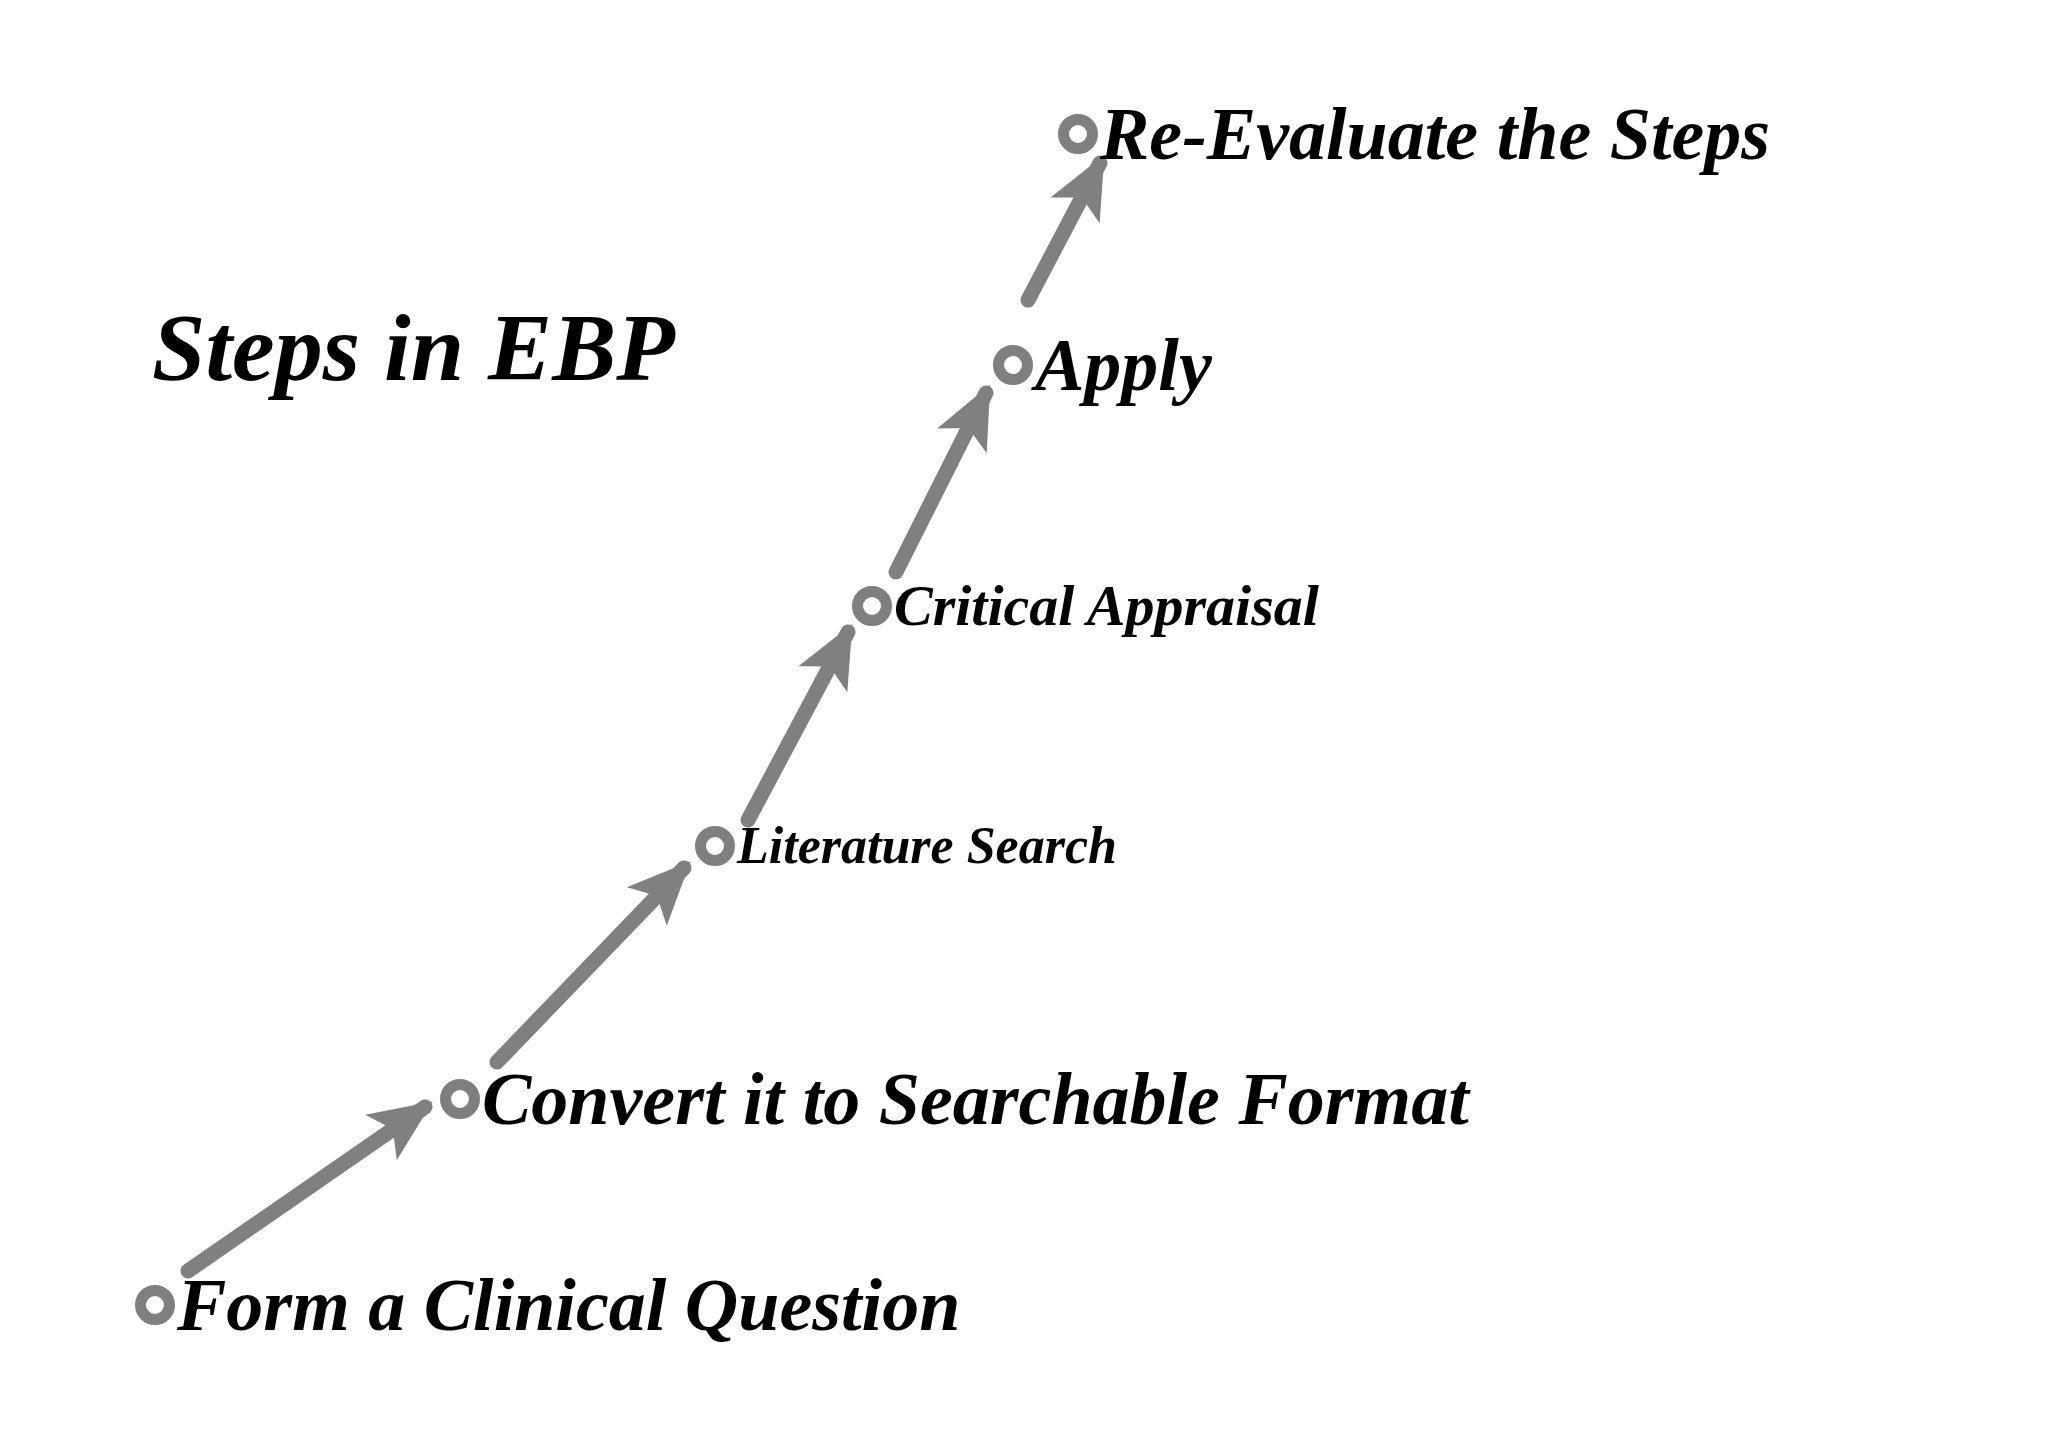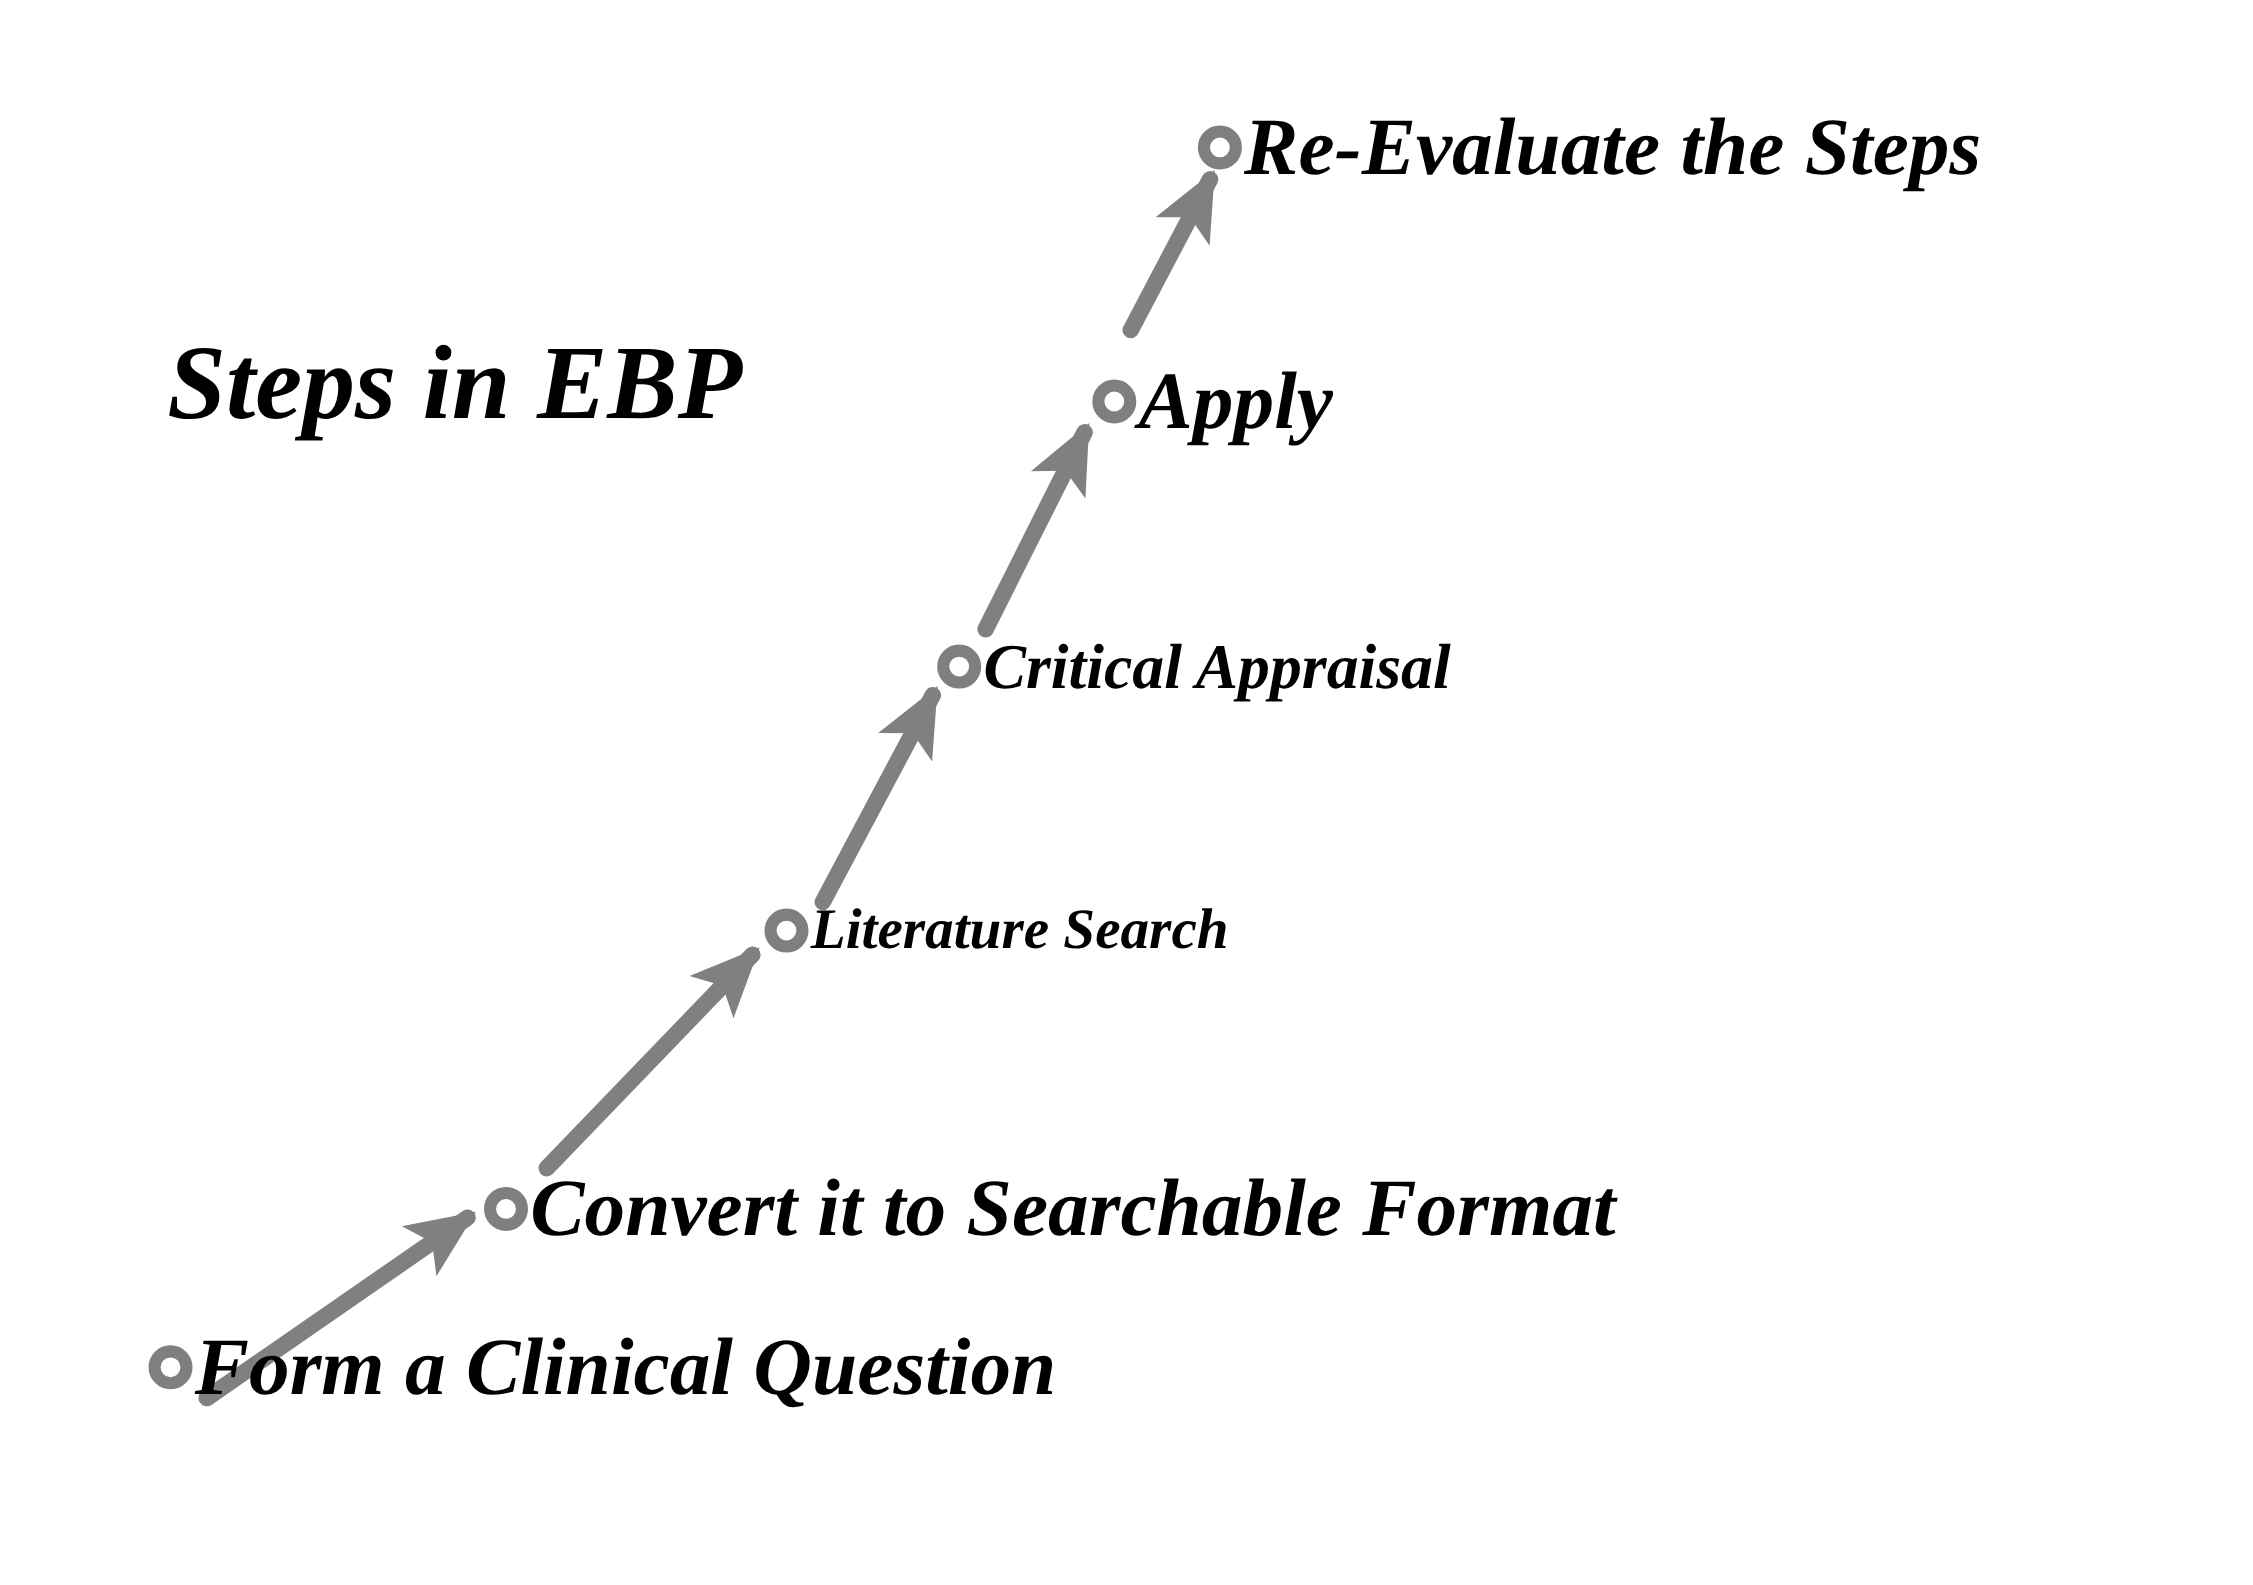--- a/index.html
+++ b/index.html
@@ -76,21 +76,21 @@
 
     <line x1="748" y1="820" x2="848" y2="632" stroke="#808080" stroke-width="15" stroke-linecap="round" marker-end="url(#tri-head)"></line>
 
     <line x1="896" y1="572" x2="986" y2="393" stroke="#808080" stroke-width="15" stroke-linecap="round" marker-end="url(#tri-head)"></line>
 
     <line x1="1028" y1="300" x2="1100" y2="163" stroke="#808080" stroke-width="15" stroke-linecap="round" marker-end="url(#tri-head)"></line>
   </svg>
 
   <div class="diagram-title" style="left:152px; top:300px; font-size:96px;">Steps in EBP</div>
 
-  <div class="node" style="left:1089px; top:97px;">
+  <div class="node" style="left:1058px; top:97px;">
     <span class="node-marker"></span>
     <span class="node-label" style="font-size:74px;">Re-Evaluate the Steps</span>
   </div>
 
   <div class="node" style="left:993px; top:328px;justify-content:flex-end;">
     <span class="node-marker"></span>
     <span class="node-label" style="font-size:74px;">Apply</span>
   </div>
 
   <div class="node" style="left:852px; top:577px;">
@@ -101,18 +101,18 @@
   <div class="node" style="left:695px; top:820px;">
     <span class="node-marker"></span>
     <span class="node-label" style="font-size:52px;">Literature Search</span>
   </div>
 
   <div class="node" style="left:440px; top:1062px;justify-content:flex-end;">
     <span class="node-marker"></span>
     <span class="node-label" style="font-size:74px;">Convert it to Searchable Format</span>
   </div>
 
-  <div class="node" style="left:135px; top:1206px;">
+  <div class="node" style="left:135px; top:1268px;">
     <span class="node-marker"></span>
     <span class="node-label" style="font-size:74px;">Form a Clinical Question</span>
   </div>
 
 </div>
 
 </body></html>

